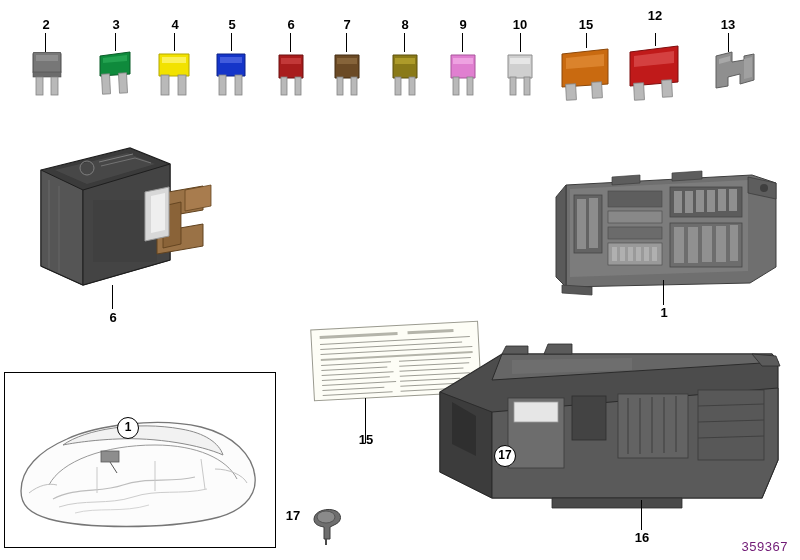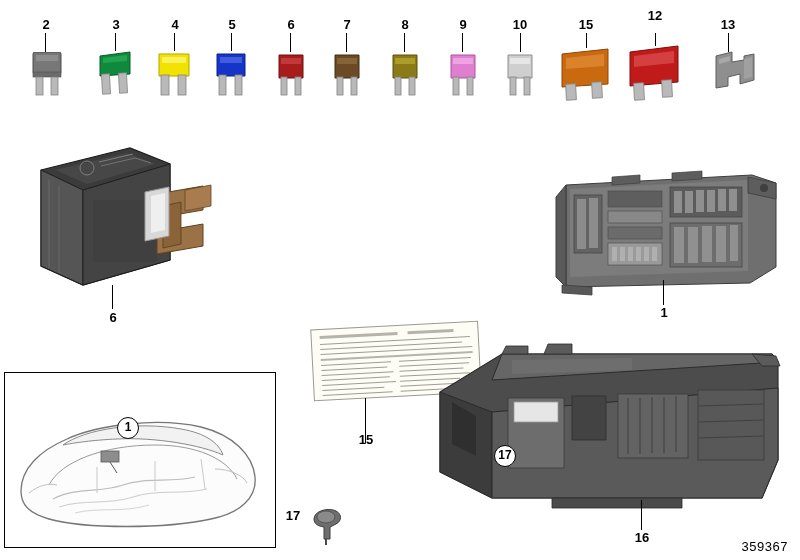--- a/index.html
+++ b/index.html
@@ -34,21 +34,21 @@
   .fuse {
     position: absolute;
   }
   
   .footer-code {
     position: absolute;
     right: 12px;
     bottom: 6px;
     font-size: 13px;
     letter-spacing: 0.5px;
-    color: #000000;
+    color: #701a75;
   }
   
   .relay-wrap { position: absolute; }
   
   .schematic {
     position: absolute;
     border: 3px solid #000;
     background: #fff;
     box-sizing: border-box;
   }

